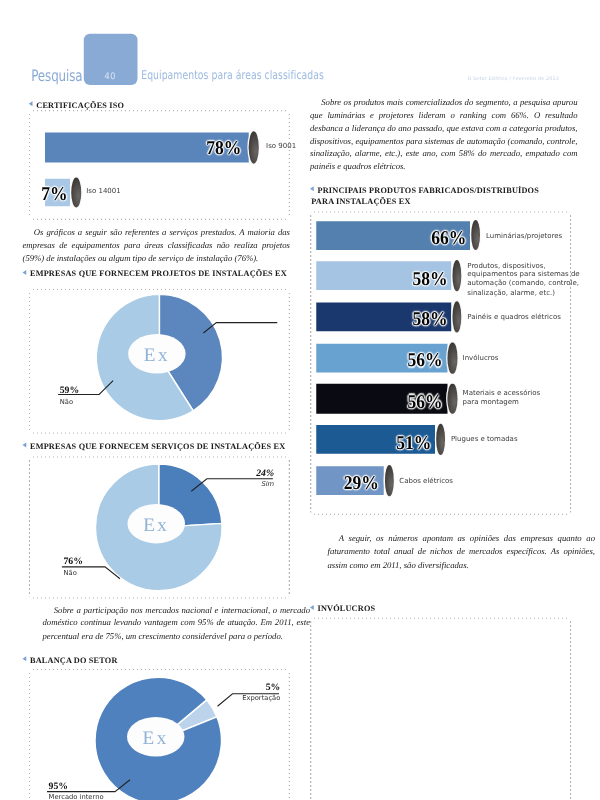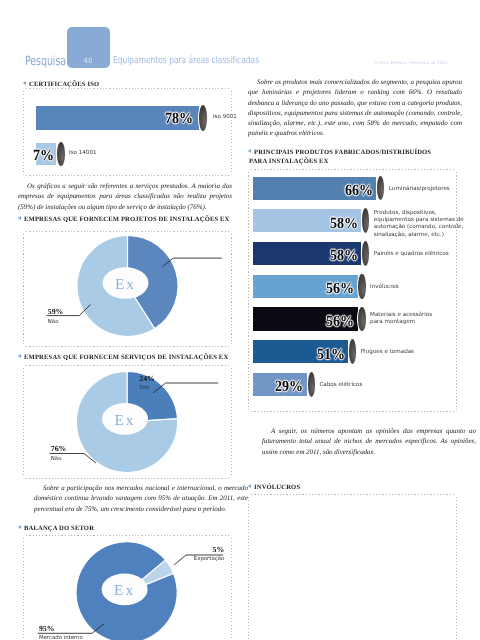--- a/index.html
+++ b/index.html
@@ -131,21 +131,21 @@
           <path d="M 105 57.9 L 155.50 54.72 A 50.6 50.6 0 1 1 105.00 7.30 Z" fill="#A9CBE6" stroke="#ffffff" stroke-width="1.15"></path>
           <ellipse cx="103" cy="54.9" rx="23" ry="15.8" fill="#fdfdfd"></ellipse>
           <text x="103" y="60.5" text-anchor="middle" font-family="&quot;Liberation Serif&quot;,serif" font-size="15.3" letter-spacing="2" fill="#8FB2D6">Ex</text>
           <g>
             <polyline points="131.0,29.0 143.5,19.0 196.3,19.0" fill="none" stroke="#222" stroke-width="0.85"></polyline>
           </g>
           <g>
             <polyline points="74.0,99.0 62.0,89.5 27.5,89.5" fill="none" stroke="#222" stroke-width="0.85"></polyline>
           </g>
         </svg>
-        <div class="callout" style="left: 116px; top: 10.3px; width: 80px; ">
+        <div class="callout" style="left: 116px; top: 10.3px; width: 80px; text-align: right; font-style: italic;">
           <div class="pctn" style="font-size: 7.8px; line-height: 7.8px;">24%</div>
           <div class="lbl" style="font-size: 5.4px; line-height: 6.4px; margin-top: 2.8px; white-space: pre-line;">Sim</div>
         </div>
         <div class="callout" style="left: 27.5px; top: 80.8px; width: 60px; text-align: left;">
           <div class="pctn" style="font-size: 7.8px; line-height: 7.8px;">76%</div>
           <div class="lbl" style="font-size: 5.4px; line-height: 6.4px; margin-top: 2.8px; white-space: pre-line;">Não</div>
         </div>
       </div>
 
     <p class="body" style="position:absolute;left:16px;top:404px;width:214px;">Sobre a participação nos mercados nacional e internacional, o mercado doméstico continua levando vantagem com 95% de atuação. Em 2011, este percentual era de 75%, um crescimento considerável para o período.</p>

